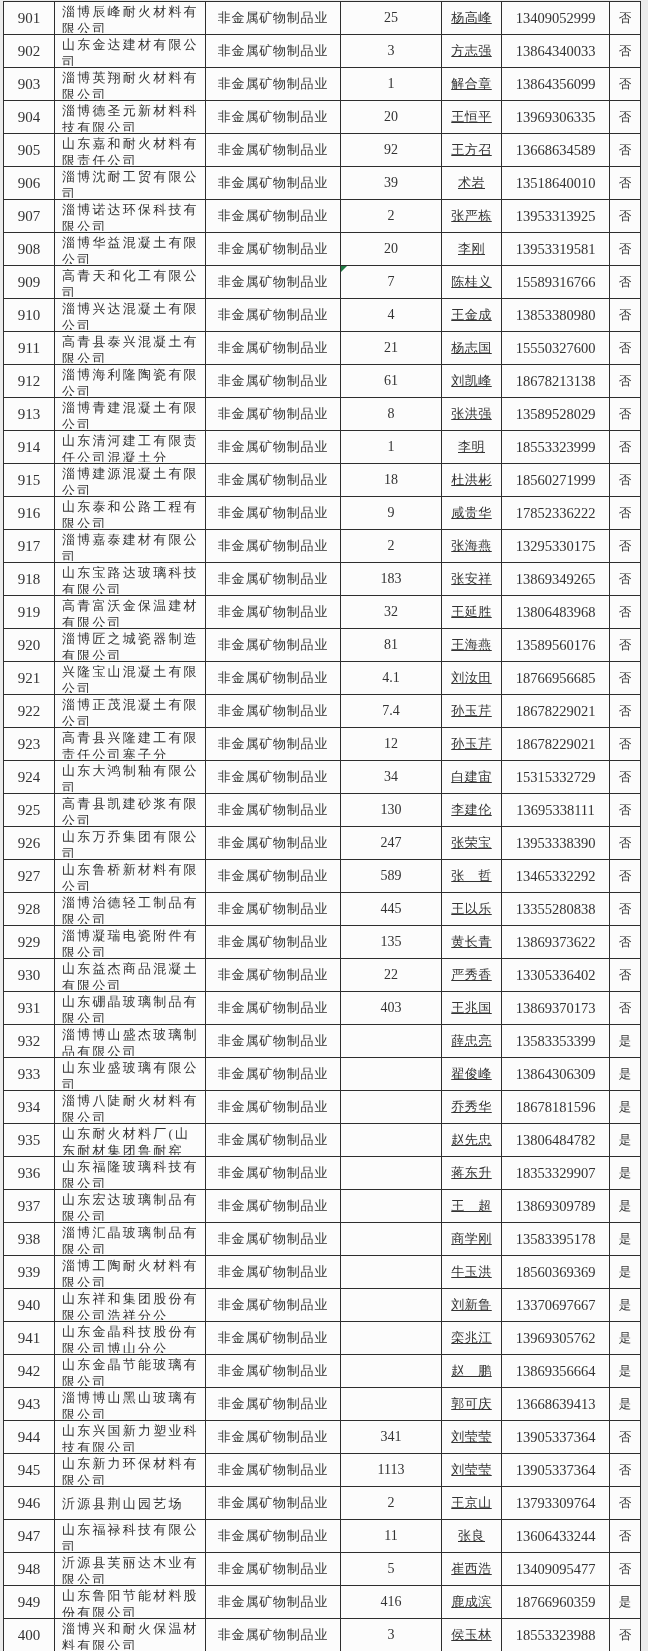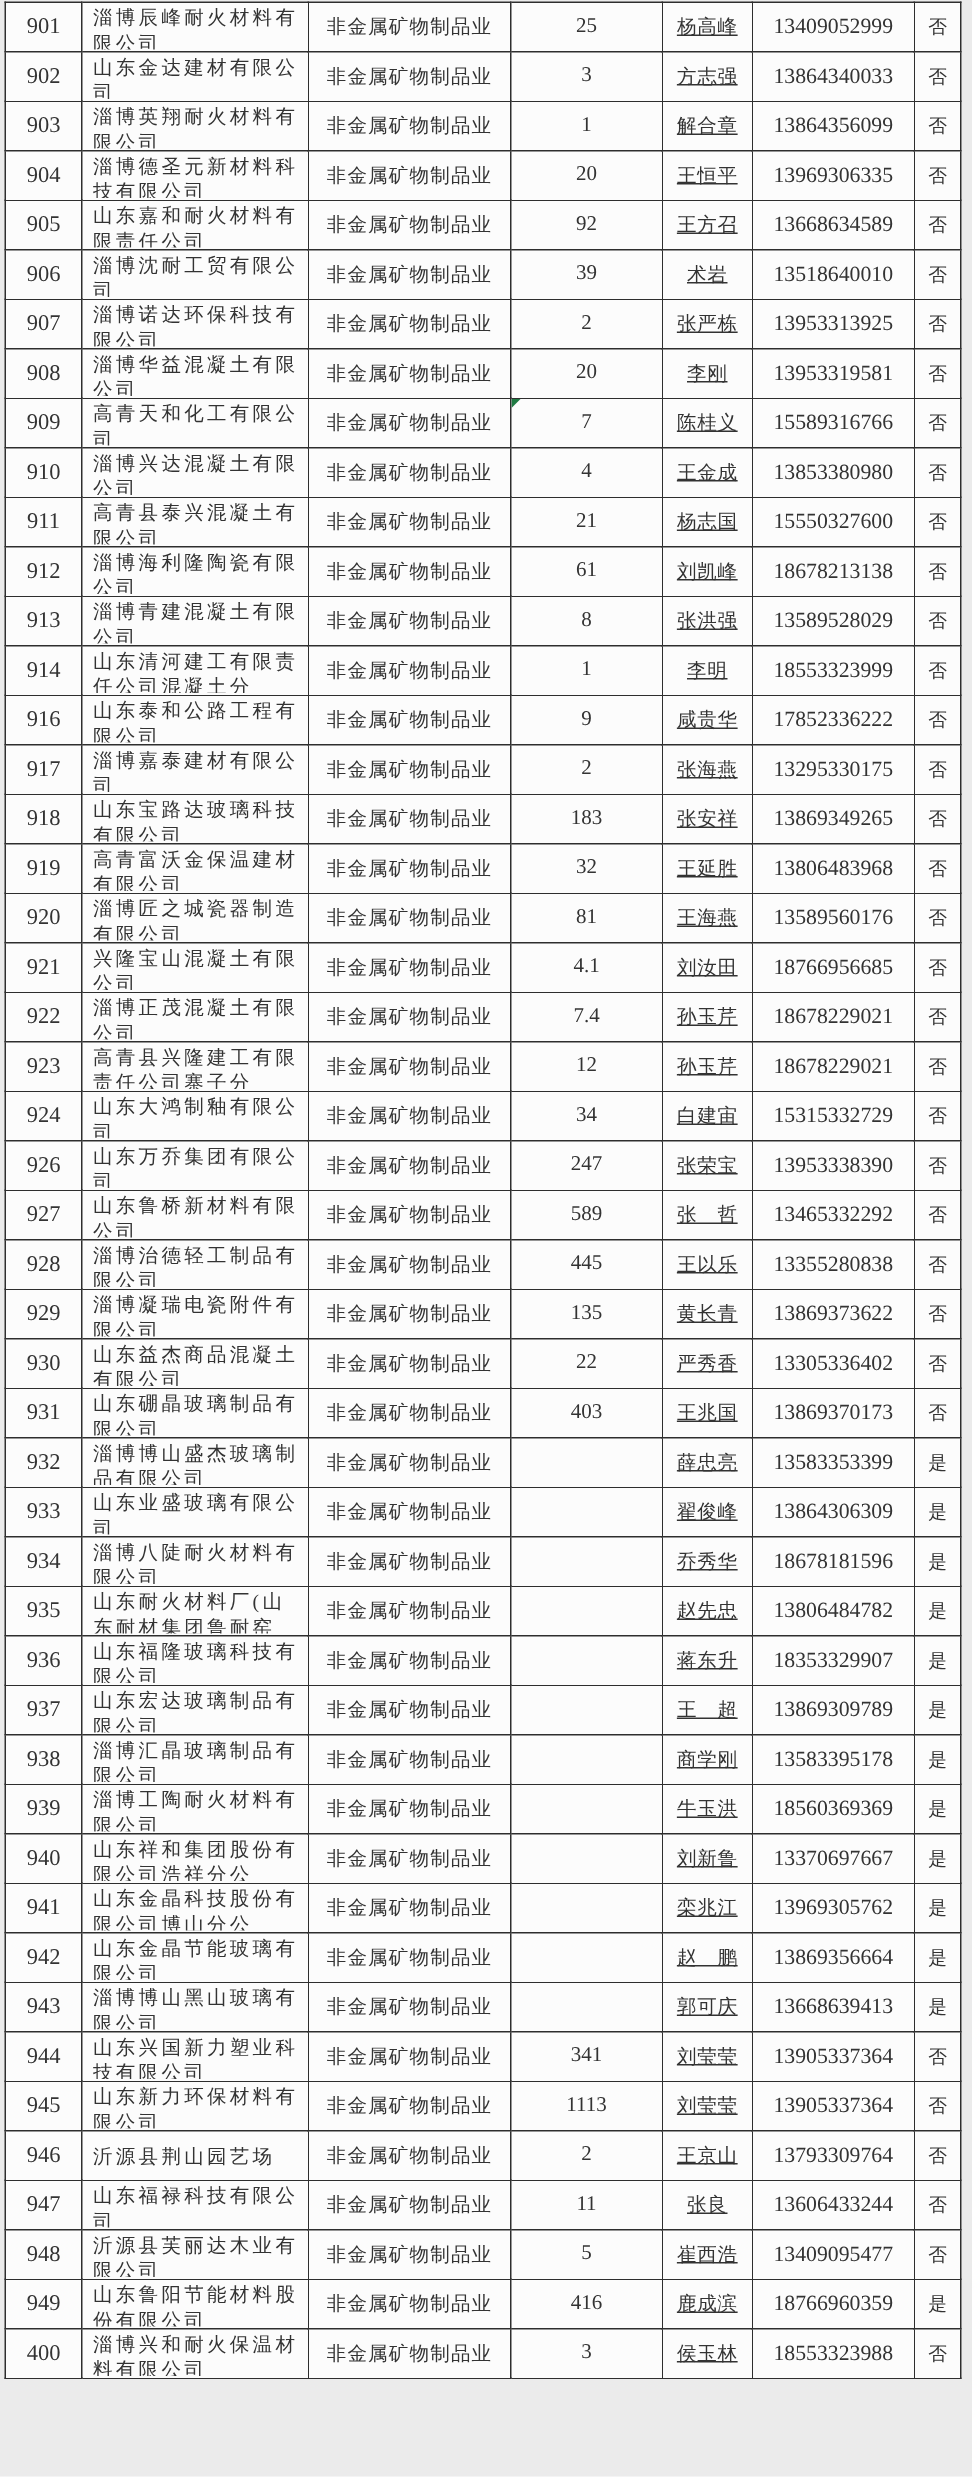--- a/index.html
+++ b/index.html
@@ -237,20 +237,31 @@
     <td class="c-company">
           <div class="company-clip">山东清河建工有限责任公司混凝土分</div>
         </td>
     <td class="c-industry"><span>非金属矿物制品业</span></td>
     <td class="c-value"><span>1</span></td>
     <td class="c-contact"><span>李明</span></td>
     <td class="c-phone"><span>18553323999</span></td>
     <td class="c-flag"><span>否</span></td>
   </tr>
 
+  <tr>
+    <td class="c-no"><span>915</span></td>
+    <td class="c-company">
+          <div class="company-clip">淄博建源混凝土有限公司</div>
+        </td>
+    <td class="c-industry"><span>非金属矿物制品业</span></td>
+    <td class="c-value"><span>18</span></td>
+    <td class="c-contact"><span>杜洪彬</span></td>
+    <td class="c-phone"><span>18560271999</span></td>
+    <td class="c-flag"><span>否</span></td>
+  </tr>
 
   <tr>
     <td class="c-no"><span>916</span></td>
     <td class="c-company">
           <div class="company-clip">山东泰和公路工程有限公司</div>
         </td>
     <td class="c-industry"><span>非金属矿物制品业</span></td>
     <td class="c-value"><span>9</span></td>
     <td class="c-contact"><span>咸贵华</span></td>
     <td class="c-phone"><span>17852336222</span></td>
@@ -346,20 +357,31 @@
     <td class="c-company">
           <div class="company-clip">山东大鸿制釉有限公司</div>
         </td>
     <td class="c-industry"><span>非金属矿物制品业</span></td>
     <td class="c-value"><span>34</span></td>
     <td class="c-contact"><span>白建宙</span></td>
     <td class="c-phone"><span>15315332729</span></td>
     <td class="c-flag"><span>否</span></td>
   </tr>
 
+  <tr>
+    <td class="c-no"><span>925</span></td>
+    <td class="c-company">
+          <div class="company-clip">高青县凯建砂浆有限公司</div>
+        </td>
+    <td class="c-industry"><span>非金属矿物制品业</span></td>
+    <td class="c-value"><span>130</span></td>
+    <td class="c-contact"><span>李建伦</span></td>
+    <td class="c-phone"><span>13695338111</span></td>
+    <td class="c-flag"><span>否</span></td>
+  </tr>
 
   <tr>
     <td class="c-no"><span>926</span></td>
     <td class="c-company">
           <div class="company-clip">山东万乔集团有限公司</div>
         </td>
     <td class="c-industry"><span>非金属矿物制品业</span></td>
     <td class="c-value"><span>247</span></td>
     <td class="c-contact"><span>张荣宝</span></td>
     <td class="c-phone"><span>13953338390</span></td>

